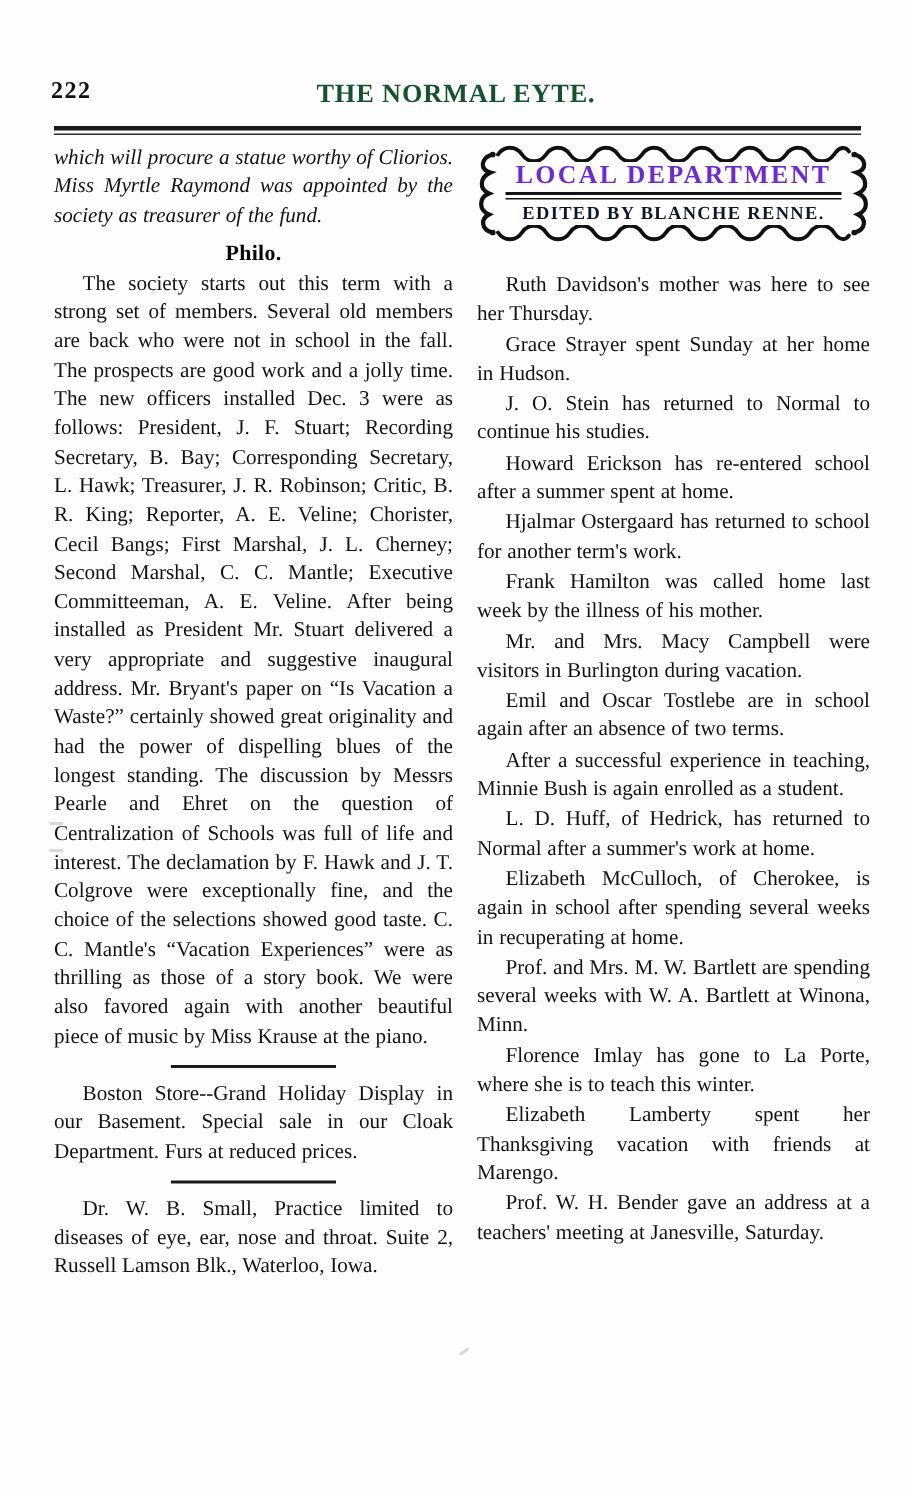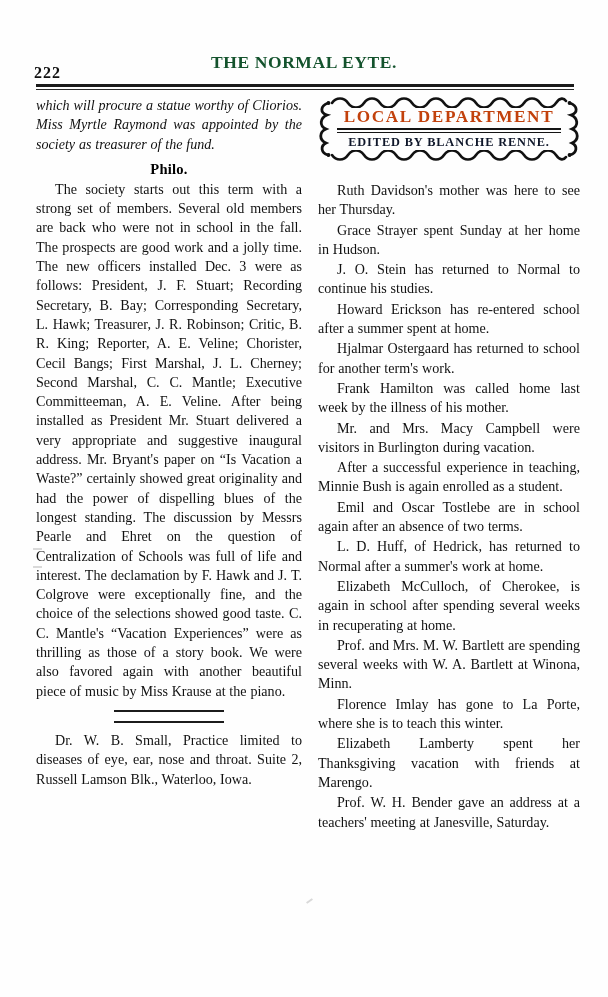--- a/index.html
+++ b/index.html
@@ -26,21 +26,21 @@
 
   
   .running-head {
     position: absolute;
     left: 34px; top: 52px;
     width: 540px;
     height: 26px;
   }
   .folio {
     position: absolute;
-    left: 0; top: 12px;
+    left: 0; top: 0;
     font-size: 16px;
     font-weight: bold;
     letter-spacing: 1px;
     color: #111;
   }
   .head-title {
     position: absolute;
     left: 0; top: 0;
     width: 540px;
     text-align: center;
@@ -120,21 +120,21 @@
     width: 234px;
     height: 46px;
     text-align: center;
   }
   .mast-title {
     font-size: 17.2px;
     font-weight: bold;
     letter-spacing: 1.6px;
     line-height: 21px;
     white-space: nowrap;
-    color: #c2410c;
+    color: #6d28d9;
   }
   .mast-rule {
     width: 224px;
     margin: 1px auto 2px auto;
   }
   .mast-rule .r1 { height: 2px; background: #141414; }
   .mast-rule .rg { height: 1.5px; }
   .mast-rule .r2 { height: 1.5px; background: #141414; }
   .mast-sub {
     font-size: 12.3px;
@@ -181,20 +181,21 @@
   <div class="col col-left">
 
     <p class="body noindent">which will procure a statue worthy of Cliorios. Miss Myrtle Raymond was appointed by the society as treasurer of the fund.</p>
 
     <div class="section-head">Philo.</div>
 
     <p class="body">The society starts out this term with a strong set of members. Several old members are back who were not in school in the fall. The prospects are good work and a jolly time. The new officers installed Dec. 3 were as follows: President, J. F. Stuart; Recording Secretary, B. Bay; Corresponding Secretary, L. Hawk; Treasurer, J. R. Robinson; Critic, B. R. King; Reporter, A. E. Veline; Chorister, Cecil Bangs; First Marshal, J. L. Cherney; Second Marshal, C. C. Mantle; Executive Committeeman, A. E. Veline. After being installed as President Mr. Stuart delivered a very appropriate and suggestive inaugural address. Mr. Bryant's paper on “Is Vacation a Waste?” certainly showed great originality and had the power of dispelling blues of the longest standing. The discussion by Messrs Pearle and Ehret on the question of Centralization of Schools was full of life and interest. The declamation by F. Hawk and J. T. Colgrove were exceptionally fine, and the choice of the selections showed good taste. C. C. Mantle's “Vacation Experiences” were as thrilling as those of a story book. We were also favored again with another beautiful piece of music by Miss Krause at the piano.</p>
 
     <div class="ad-divider"></div>
 
+    <p class="body">Boston Store--Grand Holiday Display in our Basement. Special sale in our Cloak Department. Furs at reduced prices.</p>
 
     <div class="ad-divider"></div>
 
     <p class="body">Dr. W. B. Small, Practice limited to diseases of eye, ear, nose and throat. Suite 2, Russell Lamson Blk., Waterloo, Iowa.</p>
   </div>
 
   <div class="masthead">
 
     <div class="orn orn-top">
       <svg width="238" height="12" viewBox="0 0 238 12" preserveAspectRatio="none">
@@ -243,22 +244,22 @@
 
   <div class="col col-right" style="top:181px;">
     <div id="local-items">
         <p class="body">Ruth Davidson's mother was here to see her Thursday.</p>
         <p class="body">Grace Strayer spent Sunday at her home in Hudson.</p>
         <p class="body">J. O. Stein has returned to Normal to continue his studies.</p>
         <p class="body">Howard Erickson has re-entered school after a summer spent at home.</p>
         <p class="body">Hjalmar Ostergaard has returned to school for another term's work.</p>
         <p class="body">Frank Hamilton was called home last week by the illness of his mother.</p>
         <p class="body">Mr. and Mrs. Macy Campbell were visitors in Burlington during vacation.</p>
+        <p class="body">Emil and Oscar Tostlebe are in school again after an absence of two terms.</p>
         <p class="body">After a successful experience in teaching, Minnie Bush is again enrolled as a student.</p>
-        <p class="body">Emil and Oscar Tostlebe are in school again after an absence of two terms.</p>
         <p class="body">L. D. Huff, of Hedrick, has returned to Normal after a summer's work at home.</p>
         <p class="body">Elizabeth McCulloch, of Cherokee, is again in school after spending several weeks in recuperating at home.</p>
         <p class="body">Prof. and Mrs. M. W. Bartlett are spending several weeks with W. A. Bartlett at Winona, Minn.</p>
         <p class="body">Florence Imlay has gone to La Porte, where she is to teach this winter.</p>
         <p class="body">Elizabeth Lamberty spent her Thanksgiving vacation with friends at Marengo.</p>
         <p class="body">Prof. W. H. Bender gave an address at a teachers' meeting at Janesville, Saturday.</p>
       </div>
   </div>
 
   <div class="speck" style="left:306px; top:900px; width:7px; height:2px; transform:rotate(-35deg);"></div>

